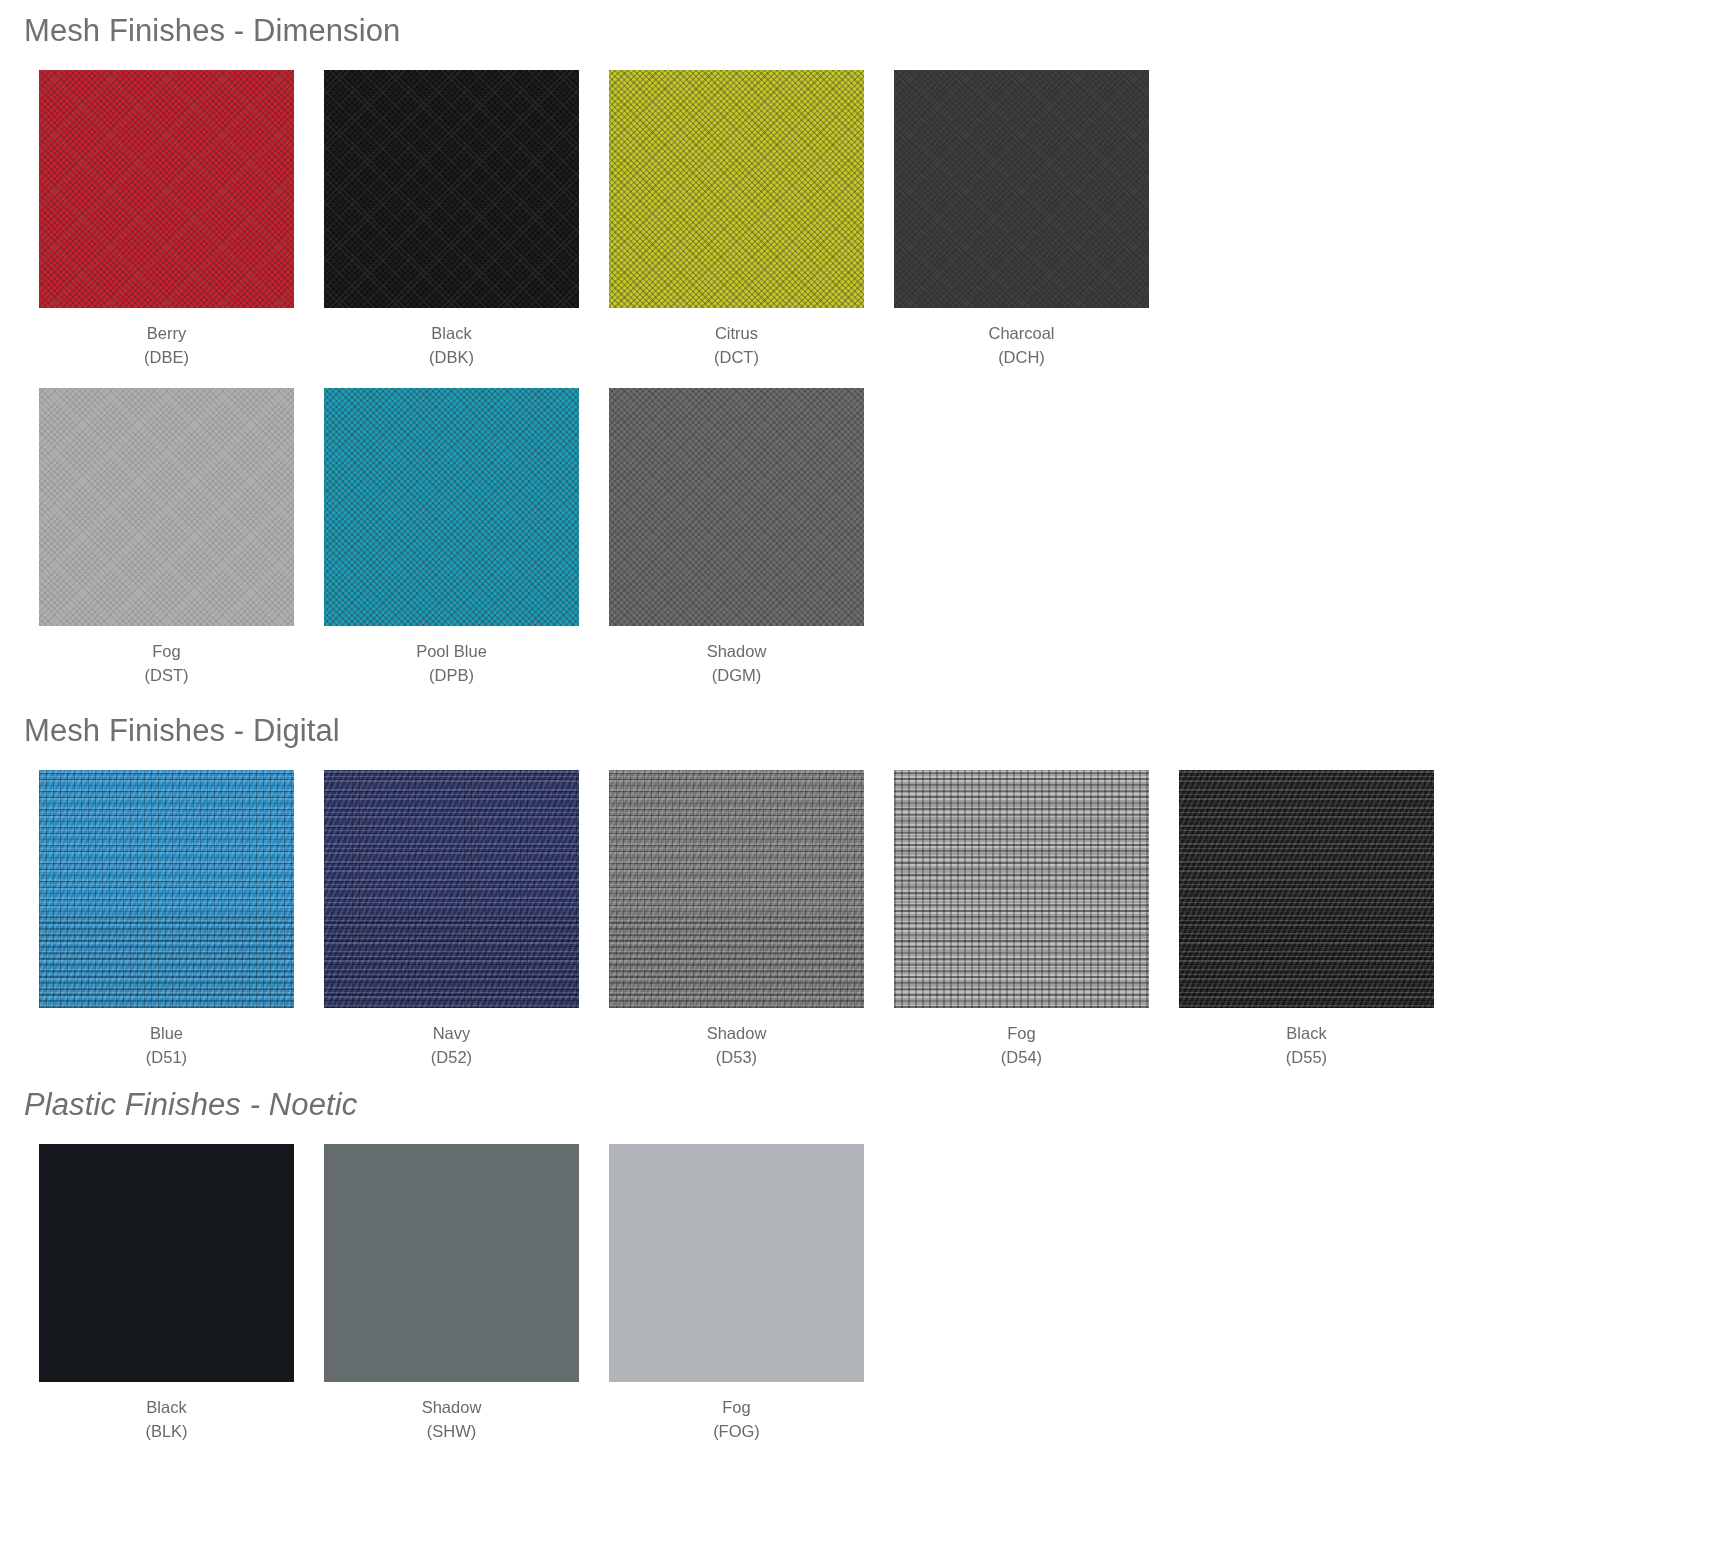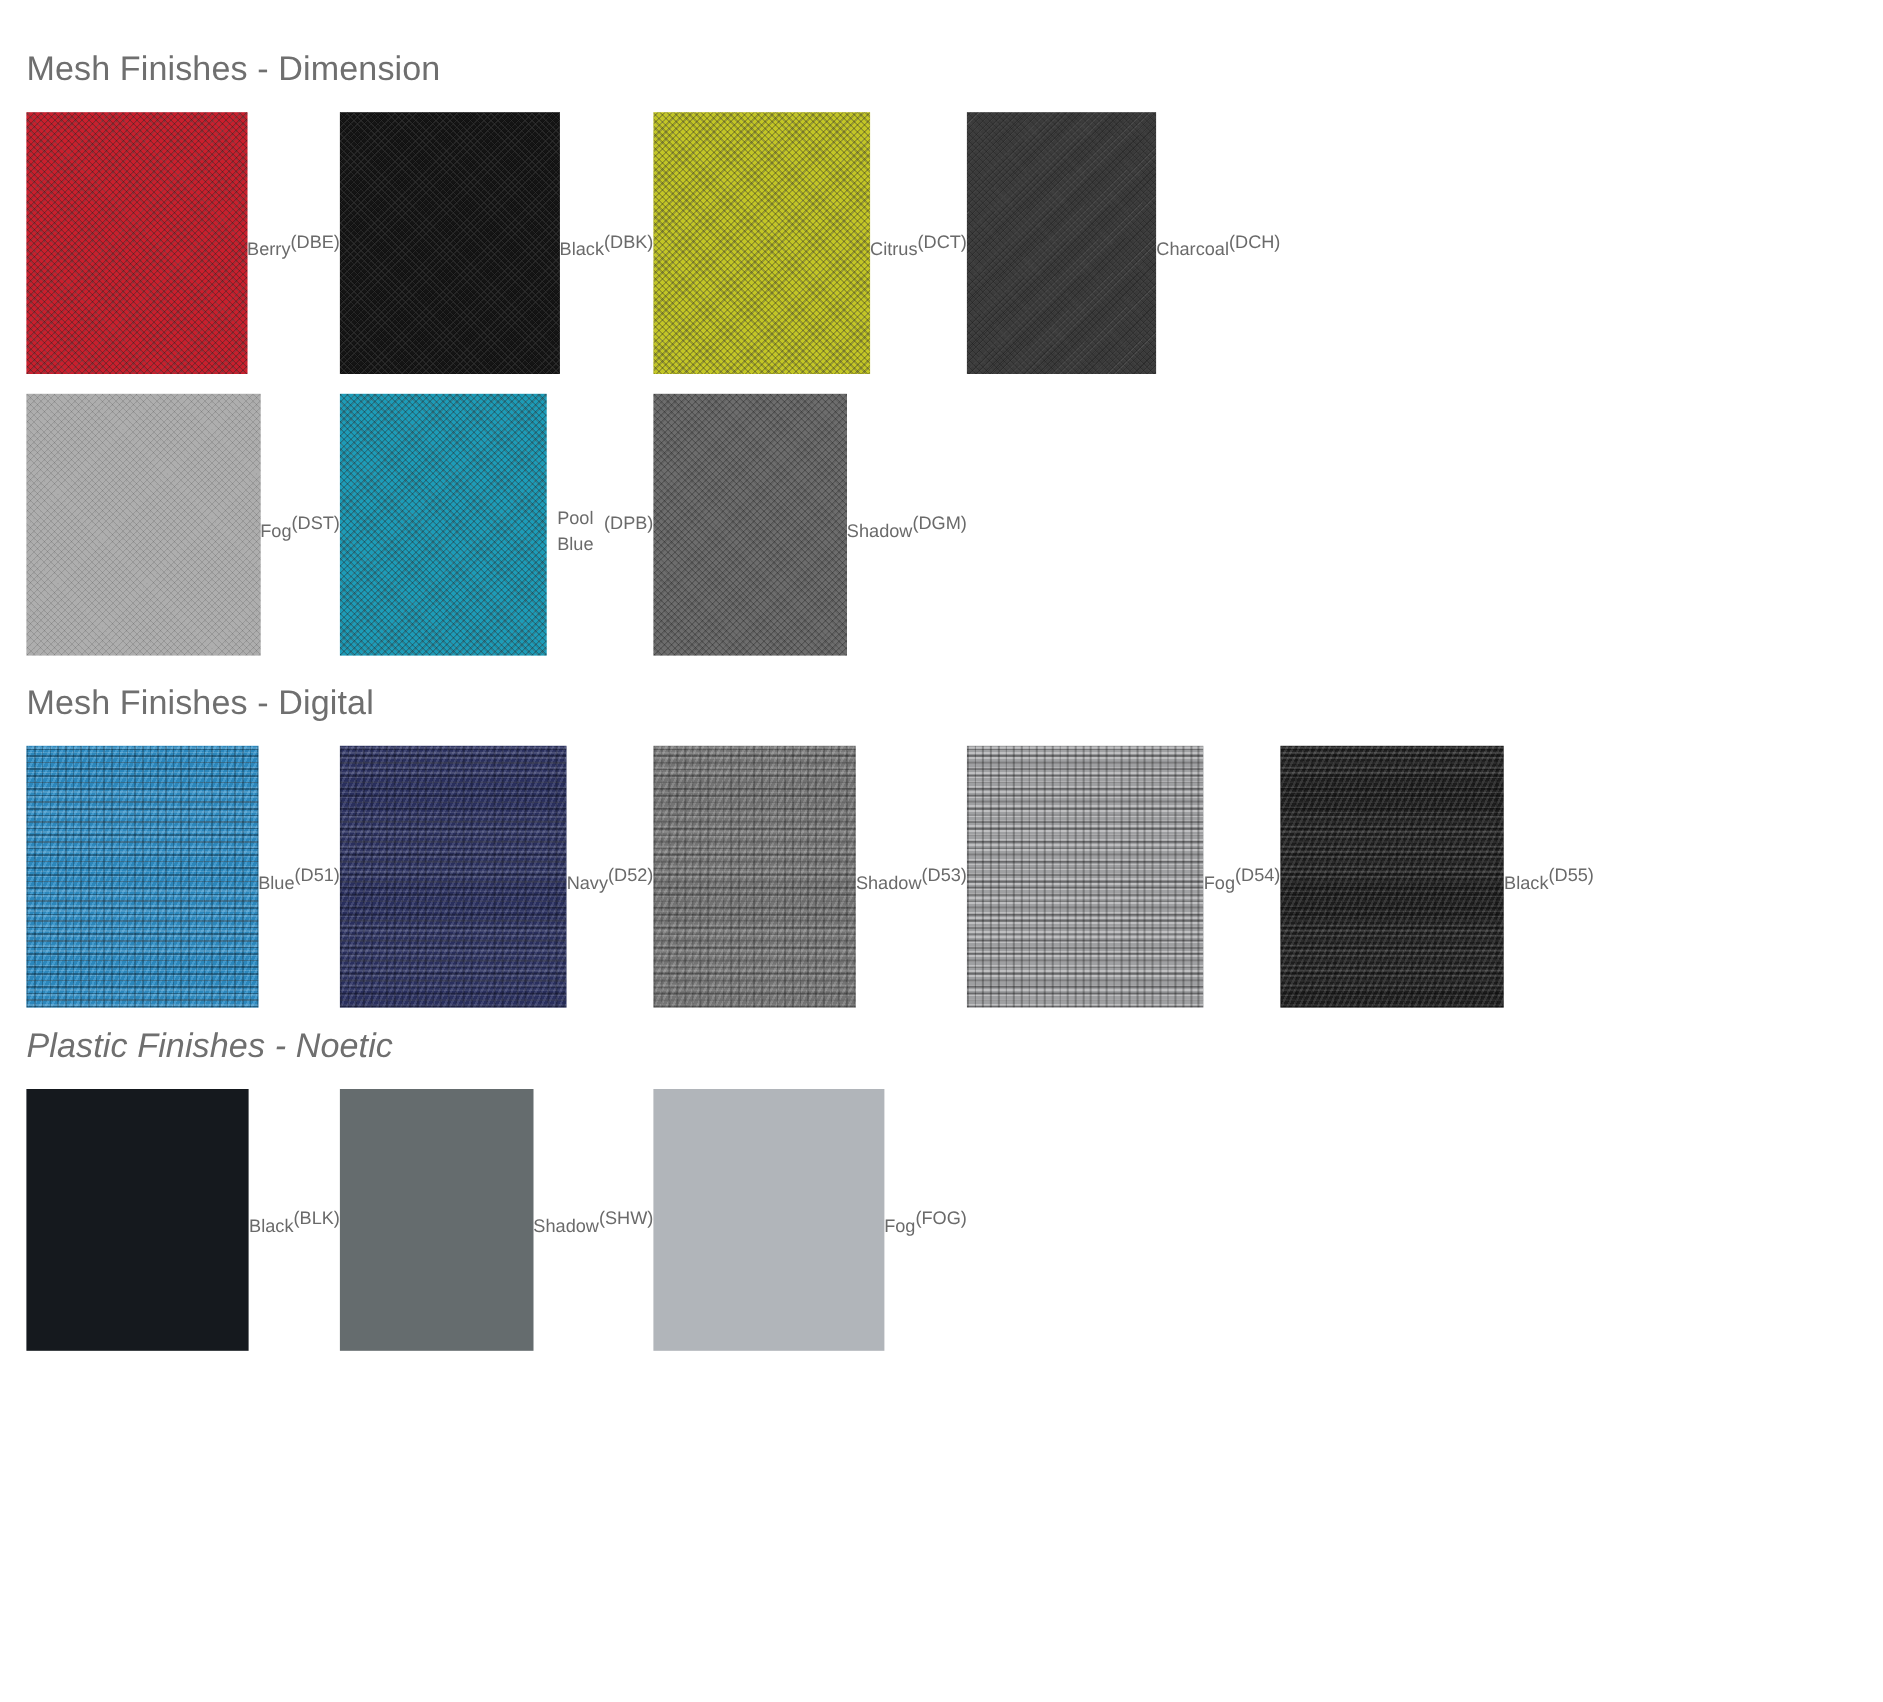--- a/index.html
+++ b/index.html
@@ -11,21 +11,20 @@
   }
   body {
     width: 1712px;
     font-family: "Liberation Sans", sans-serif;
     color: #595959;
     -webkit-font-smoothing: antialiased;
   }
   .page {
     width: 1712px;
     padding: 0 0 40px 0;
-    margin-top: 32px;
   }
   .section {
     padding: 0 24px;
   }
   .section-title {
     font-size: 31px;
     font-weight: 400;
     color: #6f6f6f;
     letter-spacing: 0.1px;
     margin: 0;
@@ -38,20 +37,21 @@
   .swatch-row {
     display: flex;
     flex-wrap: nowrap;
     gap: 0;
   }
   .swatch-row + .swatch-row { margin-top: 18px; }
 
   .swatch-cell {
     width: 285px;
     display: flex;
+    flex-direction: column;
     align-items: center;
   }
   .swatch-chip {
     width: 255px;
     height: 238px;
     display: block;
     position: relative;
     overflow: hidden;
   }
   .swatch-chip .tex {

